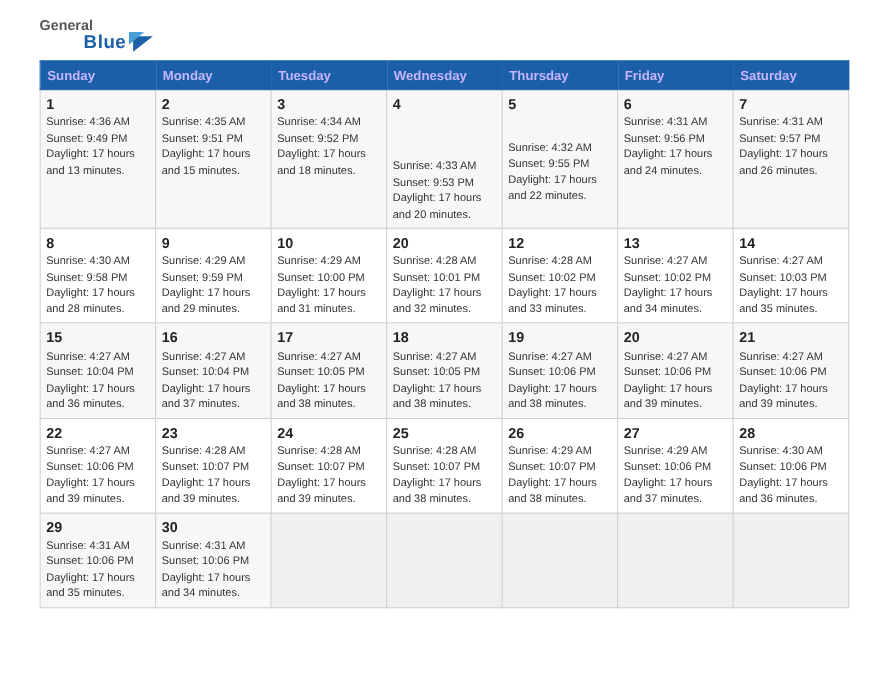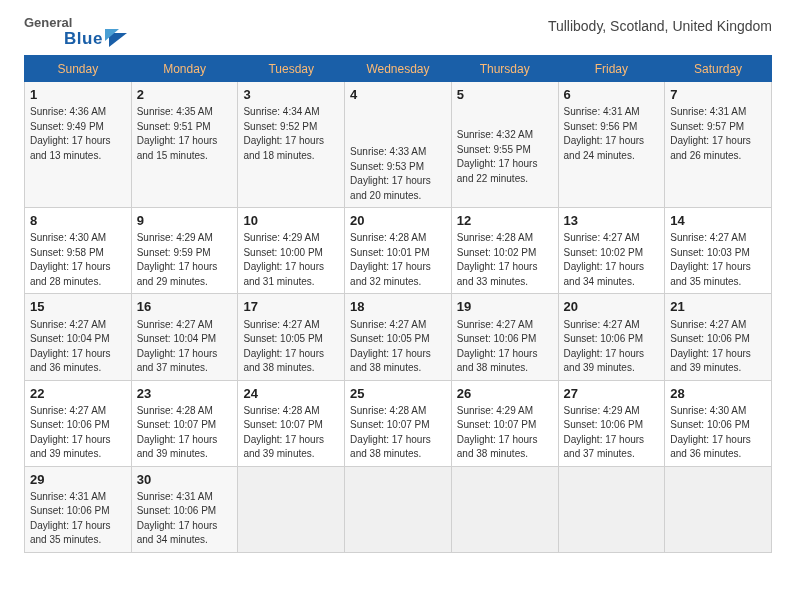--- a/index.html
+++ b/index.html
@@ -6,21 +6,21 @@
     body {
       font-family: Arial, sans-serif;
       background: #fff;
       width: 792px;
       height: 612px;
       overflow: hidden;
     }
     .page {
       width: 792px;
       min-height: 612px;
-      padding: 16px 20px 10px 24px;
+      padding: 16px 20px 10px 36px;
       background: #fff;
     }
     .header-row {
       display: flex;
       justify-content: space-between;
       align-items: flex-start;
       margin-bottom: 6px;
     }
     .logo {
       display: flex;
@@ -66,25 +66,25 @@
       margin-top: 2px;
     }
     .calendar-table {
       width: 100%;
       border-collapse: collapse;
       margin-top: 4px;
       font-size: 11px;
     }
     .calendar-table th {
       background: #1a5fa8;
-      color: #fdba74;
-      text-align: center;
+      color: #c4b5fd;
+      text-align: left;
       padding: 6px 6px 5px 6px;
       font-size: 12px;
-      font-weight: normal;
+      font-weight: bold;
       border: 1px solid #1a5fa8;
     }
     .calendar-table td {
       vertical-align: top;
       padding: 4px 5px;
       border: 1px solid #d0d0d0;
       width: calc(100% / 7);
       min-height: 72px;
       background: #fff;
       font-size: 10.5px;
@@ -121,21 +121,20 @@
       <div class="logo-text">
         <span class="logo-general">General</span>
         <span class="logo-blue">Blue</span>
       </div>
       <svg class="logo-icon" viewBox="0 0 22 28" xmlns="http://www.w3.org/2000/svg">
         <polygon points="4,28 22,14 4,14" fill="#1a5fa8"></polygon>
         <polygon points="0,22 14,10 0,10" fill="#4a9fd4"></polygon>
       </svg>
     </div>
     <div class="title-block">
-      <div class="calendar-subtitle">Tullibody, Scotland, United Kingdom</div>
     </div>
   </div>
 
   <table class="calendar-table">
     <thead>
       <tr>
         <th>Sunday</th>
         <th>Monday</th>
         <th>Tuesday</th>
         <th>Wednesday</th>

